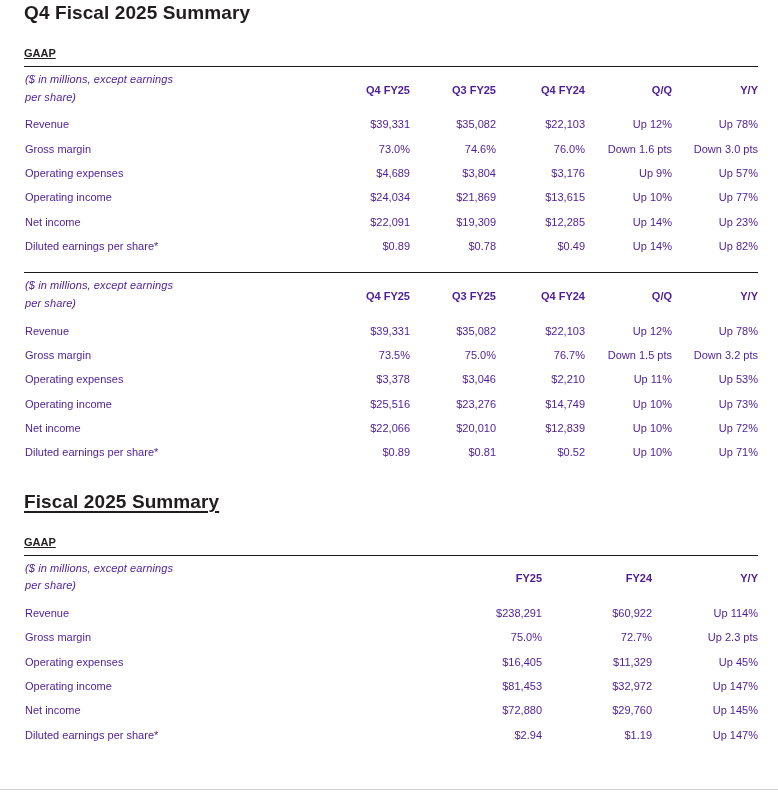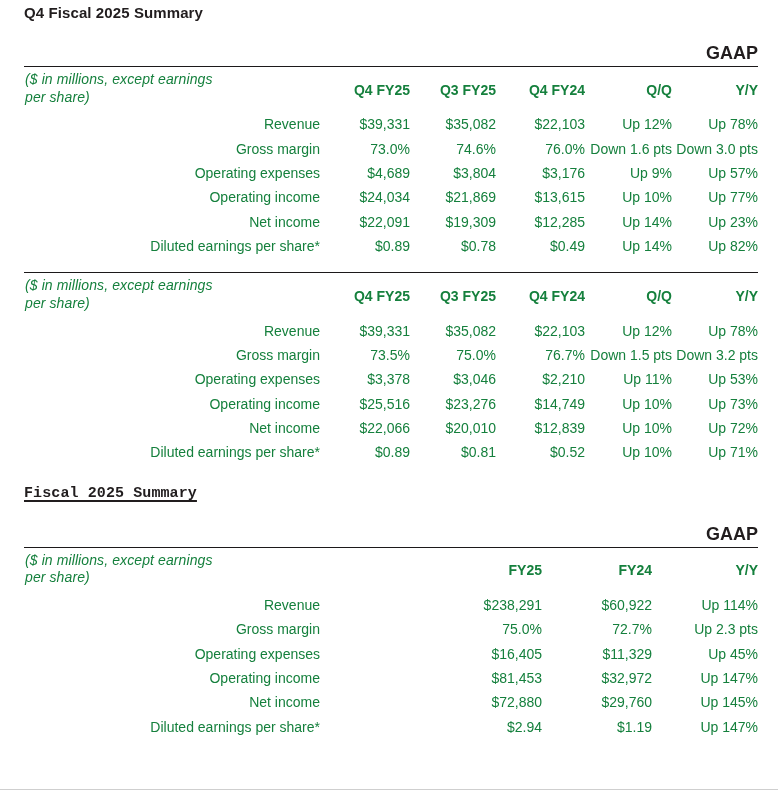--- a/index.html
+++ b/index.html
@@ -11,46 +11,47 @@
     width: 778px; height: 792px;
     overflow: hidden;
     position: relative;
     color: #211d1e;
     font-family: "Liberation Sans", sans-serif;
   }
   .page {
     padding: 4px 20px 0 24px; 
   }
   .doc-title {
-    font-size: 15px;
+    font-size: 19px;
     font-weight: bold;
     line-height: 18px;
     letter-spacing: 0.1px;
   }
   .doc-title.underlined {
     text-decoration: underline;
     text-decoration-thickness: 1.5px;
     text-underline-offset: 3px;
   }
-  .fy-title { margin-top: 20px; font-family: Liberation Mono, monospace; }
+  .fy-title { margin-top: 28px; }
   .section2 { margin-top: 14px; }
   .tbl-caption {
-    text-align: right;
-    font-size: 18px;
+    text-align: left;
+    font-size: 11px;
     font-weight: bold;
     line-height: 18px;
     margin: 22px 0 4px 0;
+    text-decoration: underline;
   }
   table.fin {
     width: 734px;
     border-collapse: collapse;
     table-layout: fixed;
     border-top: 1.5px solid #1c191a;
-    font-size: 14px;
-    color: #15803d;
+    font-size: 11px;
+    color: #4c1d95;
   }
   table.fin th, table.fin td {
     padding: 0;
     vertical-align: middle;
     white-space: nowrap;
     overflow: visible;
   }
   table.fin th.unit {
     font-weight: normal;
     font-style: italic;
@@ -60,21 +61,21 @@
     letter-spacing: 0.1px;
   }
   table.fin th.col-h {
     font-weight: bold;
     text-align: right;
   }
   table.fin td {
     height: 24.4px;
   }
   table.fin td.lbl {
-    text-align: right;
+    text-align: left;
     padding-left: 1px;
   }
   table.fin td.num {
     text-align: right;
   }
   .bottom-rule {
     position: absolute;
     left: 0; right: 0;
     bottom: 2px;
     height: 1px;

